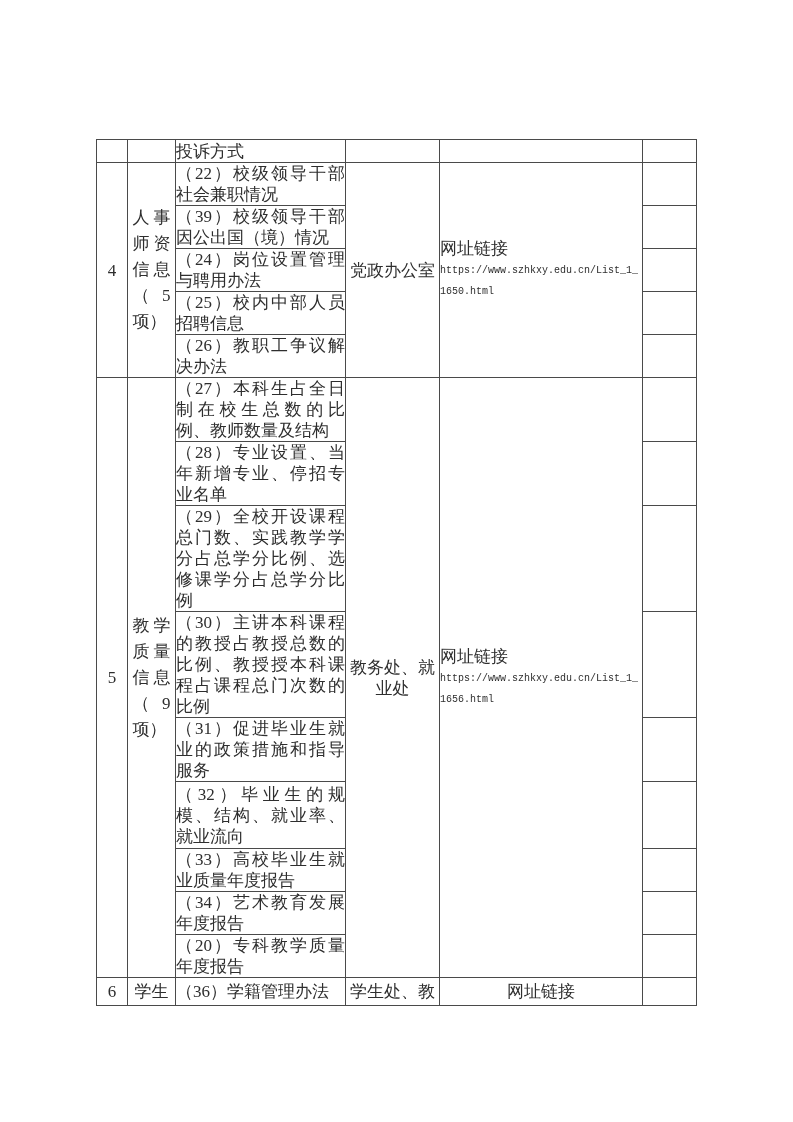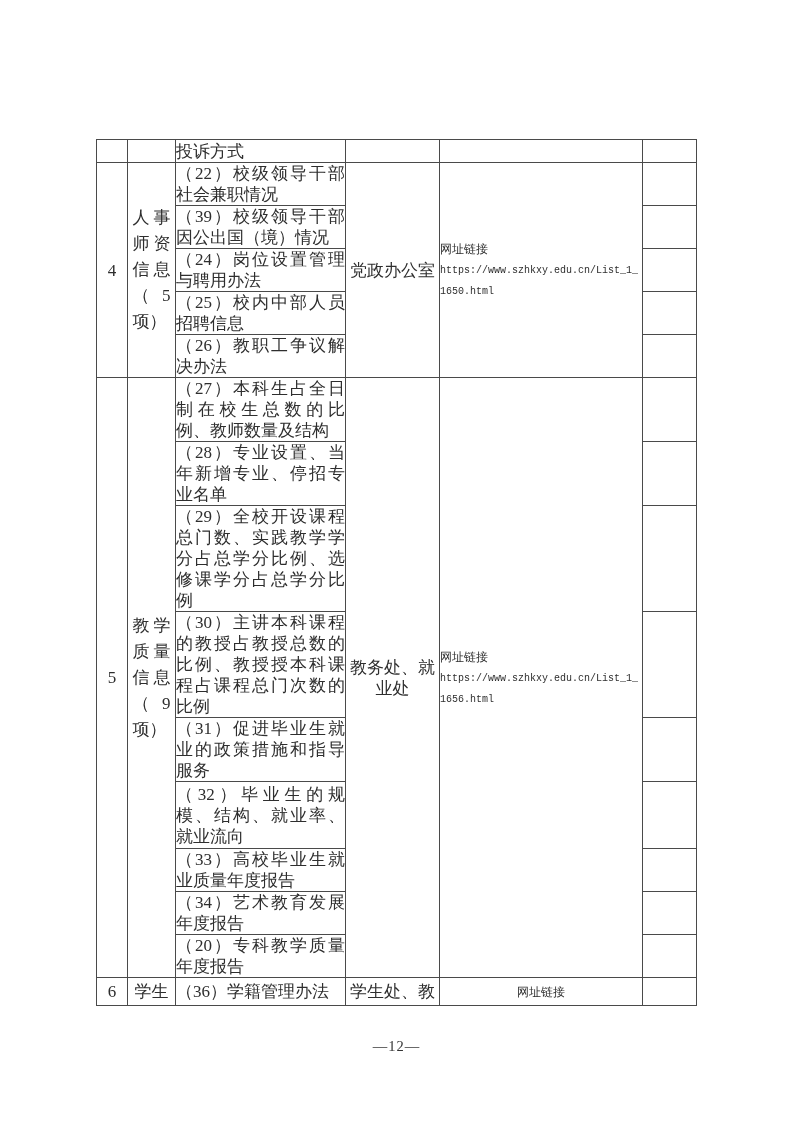--- a/index.html
+++ b/index.html
@@ -61,21 +61,21 @@
     line-height: 24px;
   }
   td.c-url {
     padding: 0 6px;
     text-align: left;
   }
   td.c-url.center {
     text-align: center;
   }
   .link-label {
-    font-size: 12px;
+    font-size: 17px;
     line-height: 22px;
   }
   .link-url {
     font-family: "Liberation Mono", monospace;
     font-size: 10px;
     line-height: 21px;
     word-break: break-all;
     letter-spacing: 0;
   }
   td.c-blank {
@@ -202,15 +202,14 @@
         <td class="c-dept">学生处、教</td>
         <td class="c-url center">
           <span class="link-label">网址链接</span>
         </td>
         <td class="c-blank"></td>
       </tr>
 
     </tbody>
   </table>
 
-  <div class="page-number">—12—</div>
 
 </div>
 
 </body></html>

